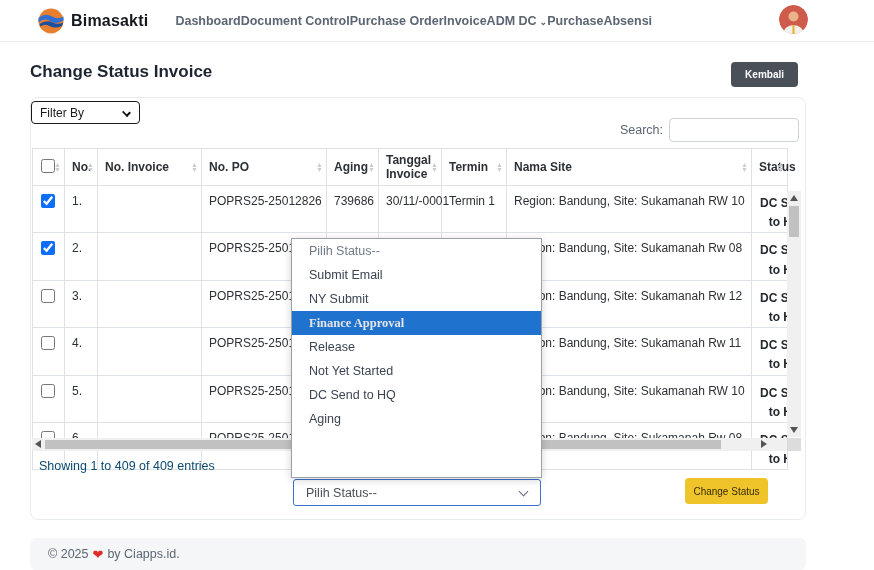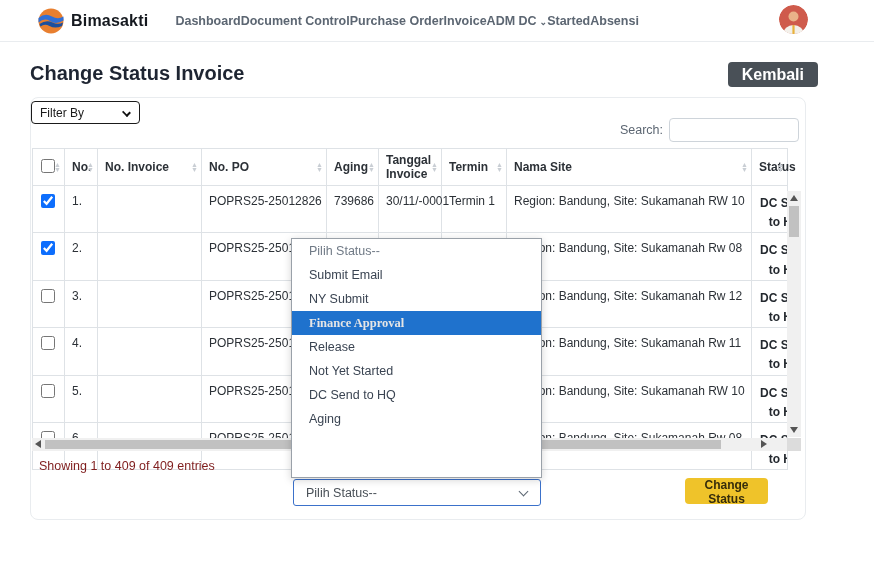--- a/index.html
+++ b/index.html
@@ -13,24 +13,24 @@
             display:flex; align-items:center; }
   .brand { display:flex; align-items:center; gap:7px; margin-left:38px; cursor:pointer; }
   .brand-name { font-size:16px; font-weight:bold; color:#15191f; letter-spacing:.2px; }
   .nav-links { display:flex; align-items:center; margin-left:27px; }
   .nav-link { font-size:12.5px; font-weight:bold; color:#5c6672; cursor:pointer; white-space:nowrap; }
   .nav-caret { font-size:9px; color:#5c6672; margin-left:3px; }
   .avatar { position:absolute; right:66px; top:5px; width:29px; height:29px;
             border-radius:50%; overflow:hidden; cursor:pointer; }
 
   
-  .page-title { position:absolute; left:30px; top:62px; font-size:20px;
+  .page-title { position:absolute; left:30px; top:62px; font-size:17px;
                 font-weight:bold; color:#1e2532; }
-  .btn-kembali { position:absolute; right:56px; top:62px; height:25px;
-                 background:#495057; color:#fff; font-size:16px; font-weight:bold;
+  .btn-kembali { position:absolute; right:76px; top:62px; height:25px;
+                 background:#495057; color:#fff; font-size:10px; font-weight:bold;
                  border:none; border-radius:4px; padding:0 14px; cursor:pointer; }
 
   
   .card { position:absolute; left:30px; top:97px; width:776px; height:423px;
           background:#fff; border:1px solid #e9ecef; border-radius:8px; }
   .filter-select { position:absolute; left:0px; top:3px; width:109px; height:23px;
                    border:1px solid #1a1a1a; border-radius:4px; background:#fff;
                    font-size:12px; color:#1a1a1a; display:flex; align-items:center;
                    padding:0 8px; cursor:pointer; }
   .filter-chev { position:absolute; right:9px; top:7px; width:7px; height:7px;
@@ -67,40 +67,40 @@
   .hscroll { position:absolute; left:1px; top:340px; width:755px; height:13px;
              background:#f0f0f0; cursor:pointer; }
   .hscroll .thumb { position:absolute; left:13px; top:2px; width:676px; height:9px; background:#c1c1c1; }
   .sb-corner { position:absolute; left:756px; top:340px; width:14px; height:13px; background:#dcdcdc; }
   .tri { width:0; height:0; position:absolute; }
   .tri-up   { left:3px; top:4px;    border-left:4px solid transparent; border-right:4px solid transparent; border-bottom:6px solid #555; }
   .tri-down { left:3px; bottom:4px; border-left:4px solid transparent; border-right:4px solid transparent; border-top:6px solid #555; }
   .tri-left { left:3px; top:2px;    border-top:4px solid transparent; border-bottom:4px solid transparent; border-right:6px solid #555; }
   .tri-right{ right:20px; top:2px;  border-top:4px solid transparent; border-bottom:4px solid transparent; border-left:6px solid #555; }
 
-  .showing { position:absolute; left:8px; top:361px; font-size:12.5px; color:#7f1d1d; }
+  .showing { position:absolute; left:8px; top:361px; font-size:12.5px; color:#0c4a6e; }
 
   
   .dd-list { position:absolute; left:260px; top:140px; width:251px; height:240px;
              background:#fff; border:1px solid #9aa1a9;
              box-shadow:0 2px 8px rgba(0,0,0,.18); z-index:30; }
   .dd-item { height:24px; line-height:24px; padding-left:17px; font-size:12.5px;
              color:#3a4452; cursor:pointer; white-space:nowrap; }
   .dd-item.muted { color:#707a86; }
   .dd-item.hl { background:#1f72cd; color:#e5e5e5; font-weight:bold;font-family:Liberation Serif, serif; }
 
   .bottom-select { position:absolute; left:262px; top:381px; width:248px; height:27px;
                    background:#fff; border:1px solid #3b71ca; border-radius:3px;
                    display:flex; align-items:center; padding:0 12px; font-size:12.5px;
                    color:#495057; cursor:pointer; z-index:20; }
   .bs-chev { position:absolute; right:13px; top:8px; width:7px; height:7px;
              border-right:1.6px solid #5c6672; border-bottom:1.6px solid #5c6672;
              transform:rotate(45deg); }
   .btn-change { position:absolute; left:654px; top:380px; width:83px; height:26px;
-                background:#efc32a; color:#362d0b; font-size:12px; font-weight:bold;
+                background:#efc32a; color:#362d0b; font-size:10px; font-weight:normal;
                 border:none; border-radius:4px; cursor:pointer; }
 
   
   .footer { position:absolute; left:30px; top:538px; width:776px; height:32px;
             background:#f5f6f8; border-radius:6px; display:flex; align-items:center;
             padding-left:18px; font-size:12.5px; color:#5c6672; }
   .heart { color:#e02b2b; font-size:13px; margin:0 4px; }
 </style>
 </head>
 <body>
@@ -117,21 +117,21 @@
         </svg>
       </span>
       <span class="brand-name">Bimasakti</span>
     </div>
     <div class="nav-links">
       <span class="nav-link">Dashboard</span>
       <span class="nav-link">Document Control</span>
       <span class="nav-link">Purchase Order</span>
       <span class="nav-link">Invoice</span>
       <span class="nav-link"><span>ADM DC</span><span class="nav-caret">⌄</span></span>
-      <span class="nav-link">Started</span>
+      <span class="nav-link">Purchase</span>
       <span class="nav-link">Absensi</span>
     </div>
     <div class="avatar">
       <svg width="29" height="29" viewBox="0 0 29 29">
         <circle cx="14.5" cy="14.5" r="14.5" fill="#cf5b4c"></circle>
         <circle cx="14.5" cy="11.5" r="5" fill="#eab389"></circle>
         <path d="M4 29 a10.5 9 0 0 1 21 0 Z" fill="#f3f0ea"></path>
         <rect x="13.4" y="20" width="2.2" height="9" fill="#e8b23c"></rect>
       </svg>
     </div>
@@ -312,14 +312,19 @@
     </div>
 
     <div class="bottom-select">
       <span>Pilih Status--</span>
       <span class="bs-chev"></span>
     </div>
 
     <button class="btn-change">Change Status</button>
   </div>
 
+  <div class="footer">
+    <span>© 2025</span>
+    <span class="heart">❤</span>
+    <span>by Ciapps.id.</span>
+  </div>
 
 </div>
 
 </body></html>

